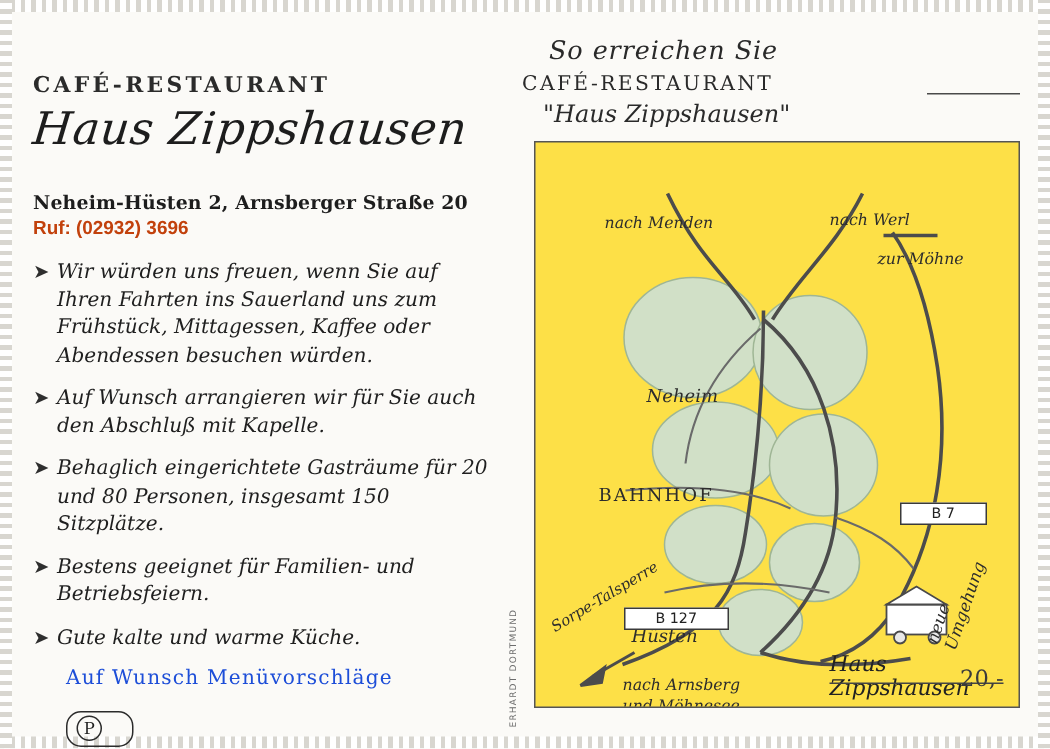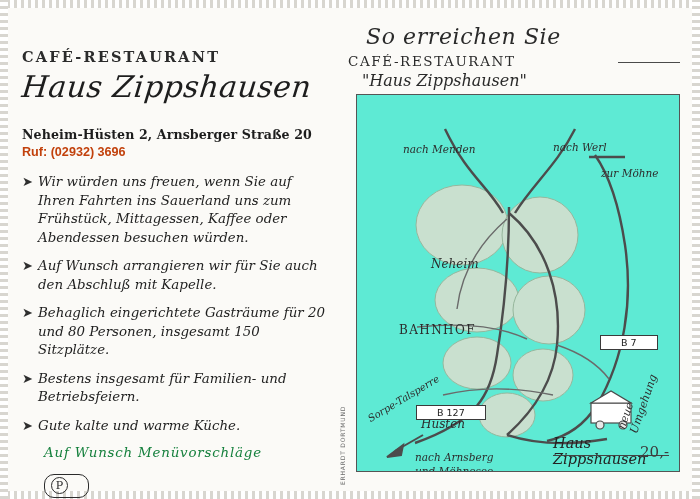--- a/index.html
+++ b/index.html
@@ -94,23 +94,22 @@
   }
   .bullet-text {
     font-family: "DejaVu Serif", serif;
     font-style: italic;
     font-size: 13.4px;
     line-height: 18.5px;
     color: #1f1f1f;
   }
   .menu-line {
     font-family: "DejaVu Serif", serif;
-    font-style: italic;
     font-size: 13.4px;
-    color: #15803d;
+    color: #1d4ed8;
     margin: 4px 0 0 22px;
     letter-spacing: 0.8px;
   }
   .bus-box {
     margin: 14px 0 0 22px;
     border: 1.2px solid #2b2b2b;
     border-radius: 10px;
     display: inline-flex;
     align-items: center;
     padding: 2px 14px 3px 6px;
@@ -139,21 +138,21 @@
   #right-panel {
     position: absolute;
     left: 348px;
     top: 24px;
     width: 334px;
     height: 455px;
   }
   .script-head {
     font-family: "DejaVu Serif", serif;
     font-style: italic;
-    font-size: 22px;
+    font-size: 17px;
     color: #2a2a2a;
     margin-left: 18px;
     letter-spacing: 0.6px;
   }
   .sub-cafe {
     font-family: "DejaVu Serif", serif;
     font-size: 13.5px;
     letter-spacing: 1.6px;
     color: #2a2a2a;
     margin-top: 4px;
@@ -184,21 +183,21 @@
     height: 1px;
     background: #4a4a4a;
   }
   #map {
     position: absolute;
     left: 8px;
     top: 70px;
     width: 322px;
     height: 376px;
     border: 1.3px solid #555;
-    background: #5eead4;
+    background: #fde047;
     overflow: hidden;
   }
   .map-label {
     position: absolute;
     font-family: "DejaVu Serif", serif;
     color: #2c2c2c;
     white-space: nowrap;
   }
   .lbl-small { font-size: 10.5px; font-style: italic; }
   .lbl-town  { font-size: 12px; font-style: italic; }
@@ -293,21 +292,21 @@
         <span class="bullet-text">Auf Wunsch arrangieren wir für Sie auch den Abschluß mit Kapelle.</span>
       </div>
 
       <div class="bullet-row">
         <span class="arrow">➤</span>
         <span class="bullet-text">Behaglich eingerichtete Gasträume für 20 und 80 Personen, insgesamt 150 Sitzplätze.</span>
       </div>
 
       <div class="bullet-row">
         <span class="arrow">➤</span>
-        <span class="bullet-text">Bestens insgesamt für Familien- und Betriebsfeiern.</span>
+        <span class="bullet-text">Bestens geeignet für Familien- und Betriebsfeiern.</span>
       </div>
 
       <div class="bullet-row">
         <span class="arrow">➤</span>
         <span class="bullet-text">Gute kalte und warme Küche.</span>
       </div>
 
     </div>
 
     <div class="menu-line">Auf Wunsch Menüvorschläge</div>
@@ -368,21 +367,21 @@
         <g fill="#ffffff" stroke="#4a4a4a" stroke-width="1.2">
           <rect x="234" y="308" width="40" height="20"></rect>
           <polygon points="234,308 254,296 274,308"></polygon>
           <circle cx="243" cy="330" r="4" fill="#e8e8e8"></circle>
           <circle cx="266" cy="330" r="4" fill="#e8e8e8"></circle>
         </g>
       </svg>
 
       <div class="map-label lbl-small" style="left:46px;  top:48px;">nach Menden</div>
       <div class="map-label lbl-small" style="left:196px; top:46px;">nach Werl</div>
-      <div class="map-label lbl-small" style="left:244px; top:72px;text-align:center;">zur Möhne</div>
+      <div class="map-label lbl-small" style="left:228px; top:72px;text-align:center;">zur Möhne</div>
       <div class="map-label lbl-town" style="left:74px;  top:162px;">Neheim</div>
       <div class="map-label lbl-bahnhof" style="left:42px; top:228px;">BAHNHOF</div>
       <div class="map-label lbl-town" style="left:64px;  top:322px;">Hüsten</div>
       <div class="map-label lbl-small" style="left:58px; top:356px;">nach Arnsberg</div>
       <div class="map-label lbl-small" style="left:58px; top:370px;">und Möhnesee</div>
 
       <div class="road-badge" style="left:243px; top:240px;">B 7</div>
       <div class="road-badge" style="left:59px; top:310px;">B 127</div>
 
       <div class="sorpe" style="left:6px; top:298px;">Sorpe-Talsperre</div>

